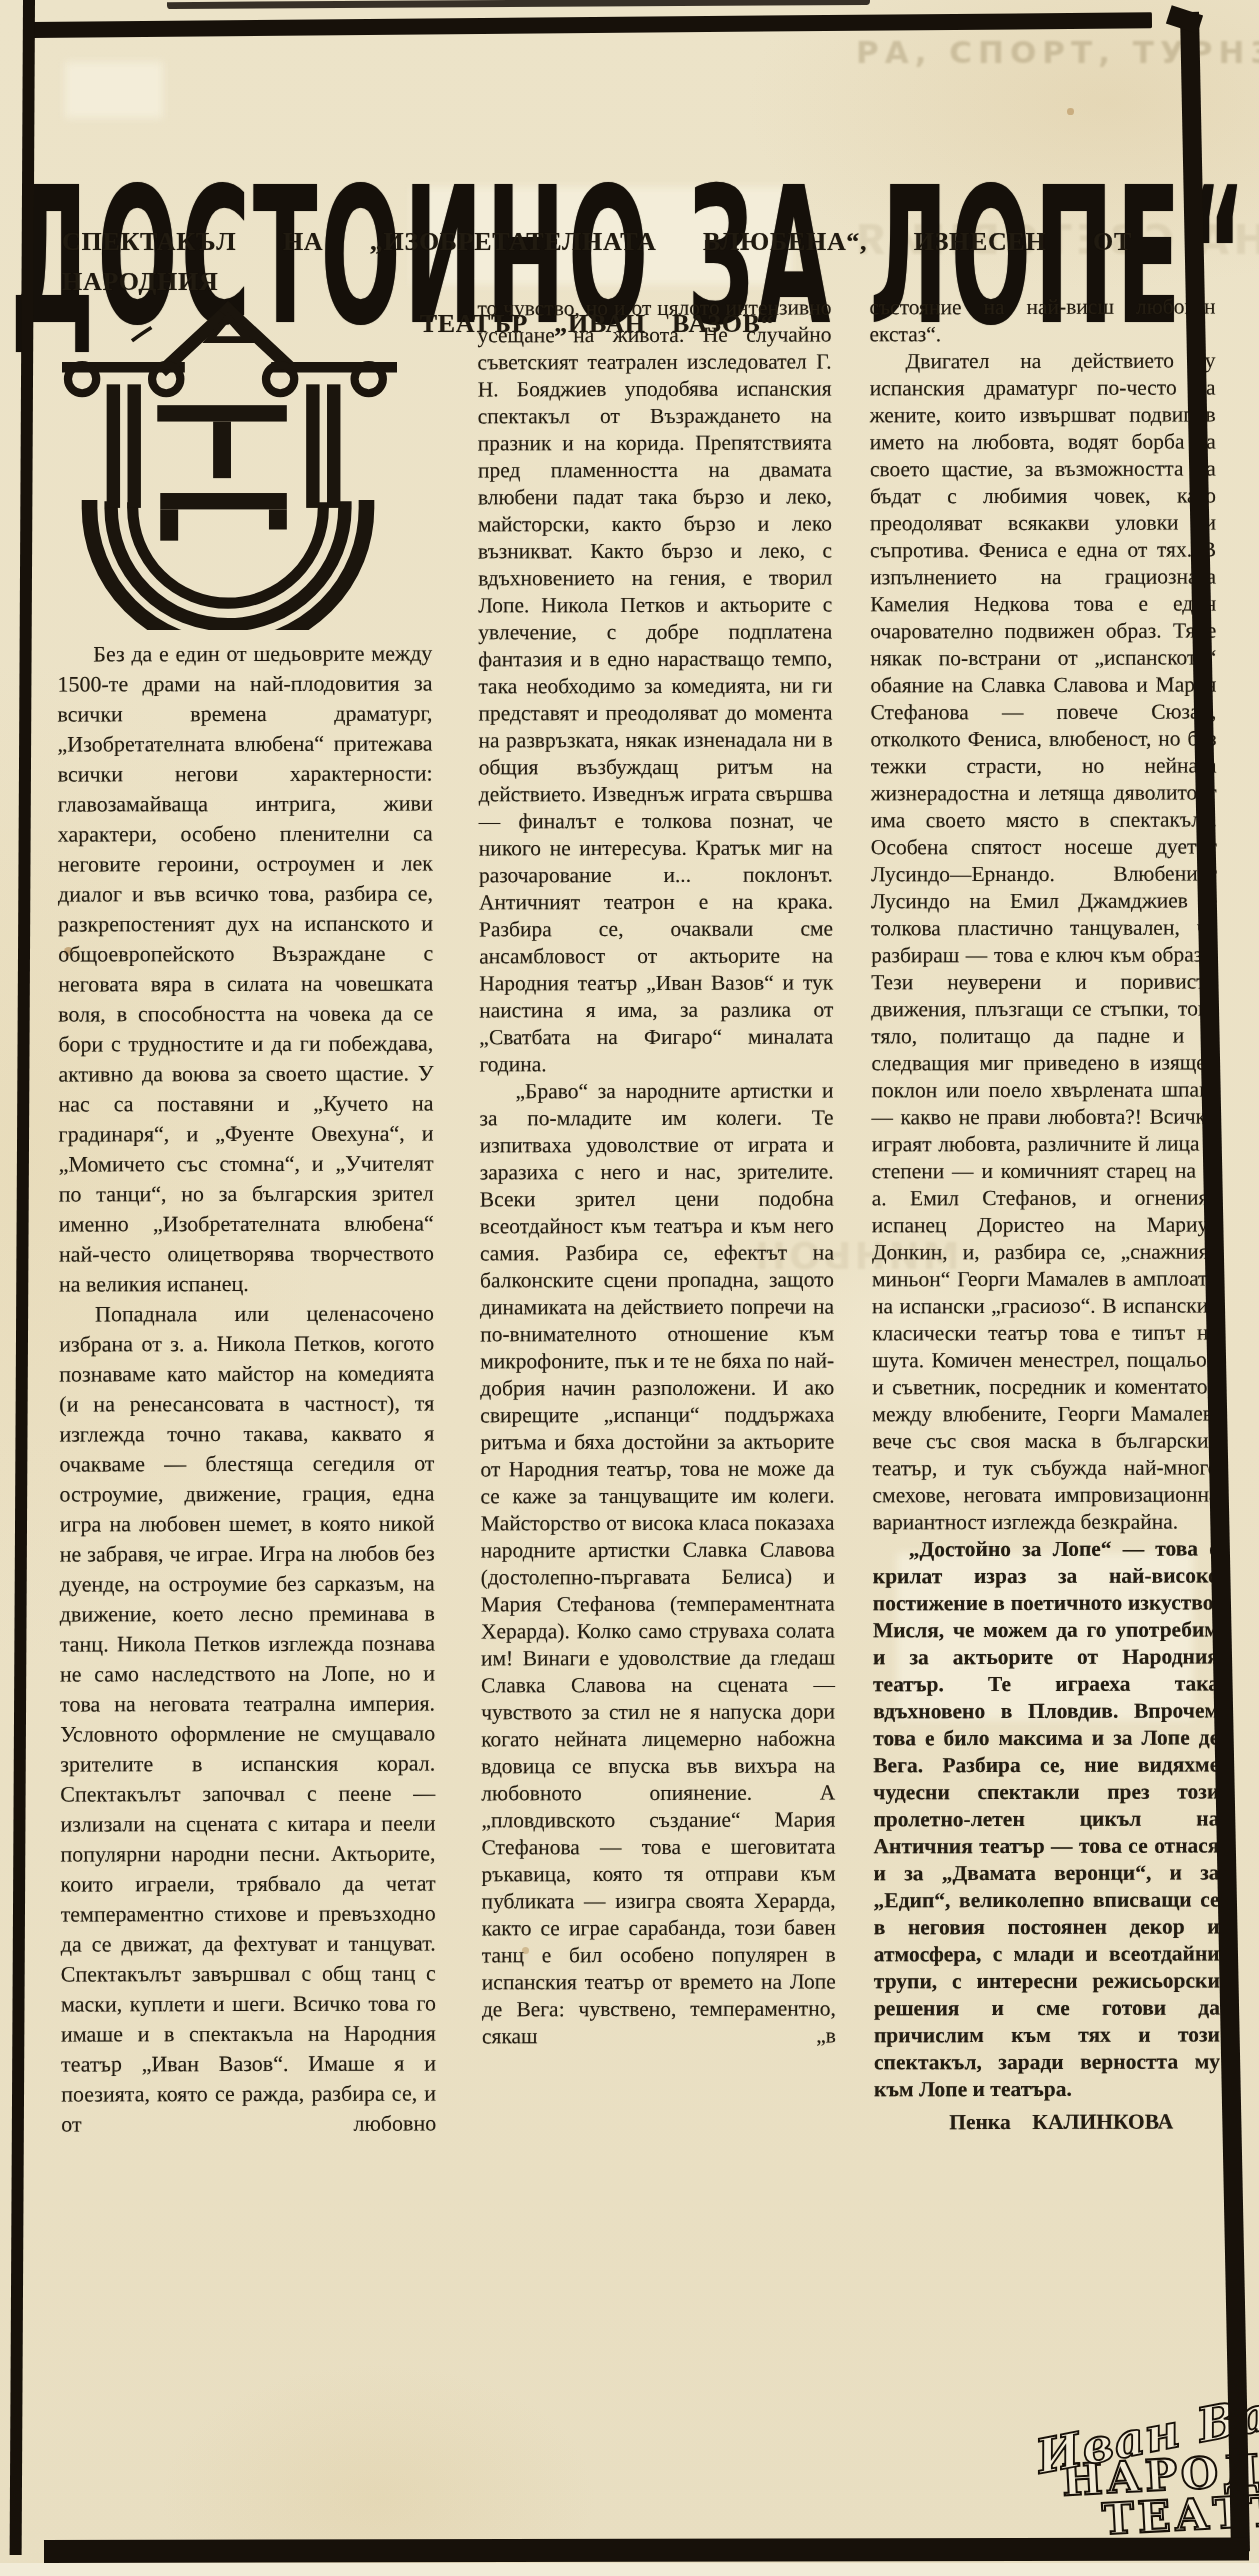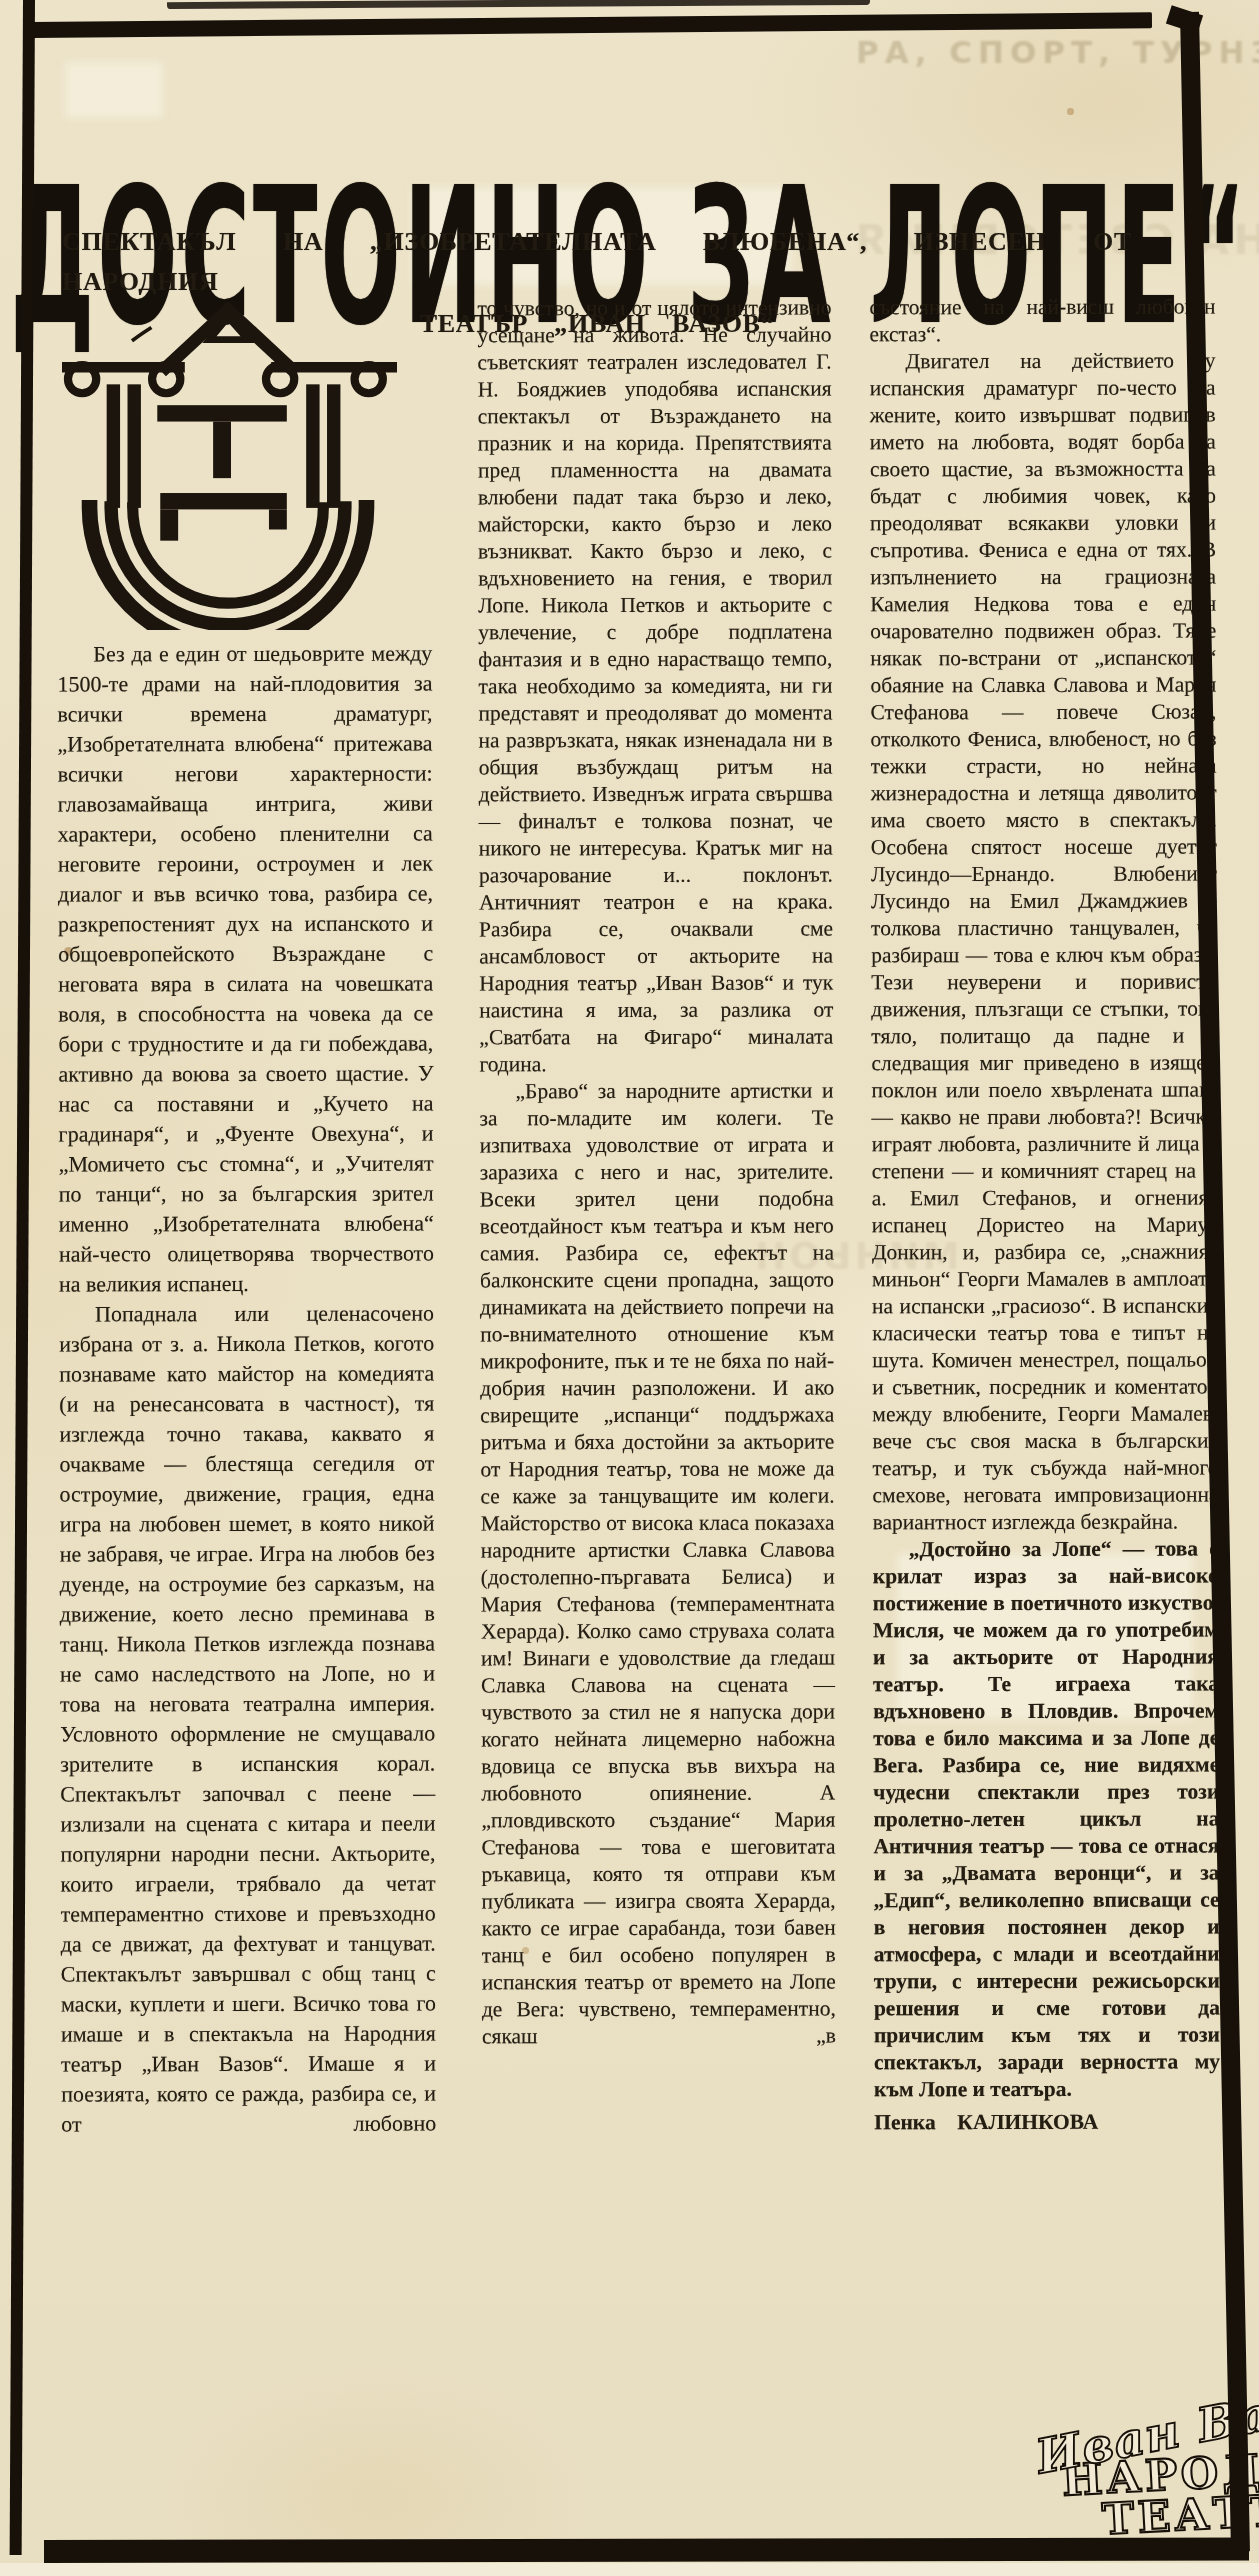--- a/index.html
+++ b/index.html
@@ -65,21 +65,21 @@
   .article{position:absolute;inset:0;z-index:4;transform:rotate(-0.15deg);}
   .col{position:absolute;text-align:justify;color:#241d12;
        text-shadow:0 0 0.7px rgba(36,29,18,.45);}
   .col p{margin:0;}
   .col .indent{text-indent:36px;}
   .col .runon{text-align-last:justify;}
   .col1{left:59px; top:638px; width:375px;font-size:22px;line-height:30px;}
   .col2{left:480px;top:295px; width:354px;font-size:21.5px;line-height:27px;}
   .col3{left:872px;top:295px;width:346px;font-size:21.5px;line-height:27px;}
   .col .bold{font-weight:bold;}
-  .signature{font-weight:bold;text-align:left;padding-right:47px;margin-top:6px !important;word-spacing:16.3px;}
+  .signature{font-weight:bold;text-align:right;padding-right:47px;margin-top:6px !important;word-spacing:16.3px;}
 
   
   .stamp{position:absolute;left:1036px;top:2398px;z-index:6;transform:rotate(-3deg);text-align:center;}
   .stamp-script{
     font-family:"DejaVu Serif","Liberation Serif",serif;font-style:italic;font-weight:bold;
     font-size:47px;color:#f2ead4;-webkit-text-stroke:1.9px #171008;
     transform:rotate(-8deg);letter-spacing:1.5px;white-space:nowrap;
   }
   .stamp-caps{
     font-family:"DejaVu Serif","Liberation Serif",serif;font-weight:bold;

